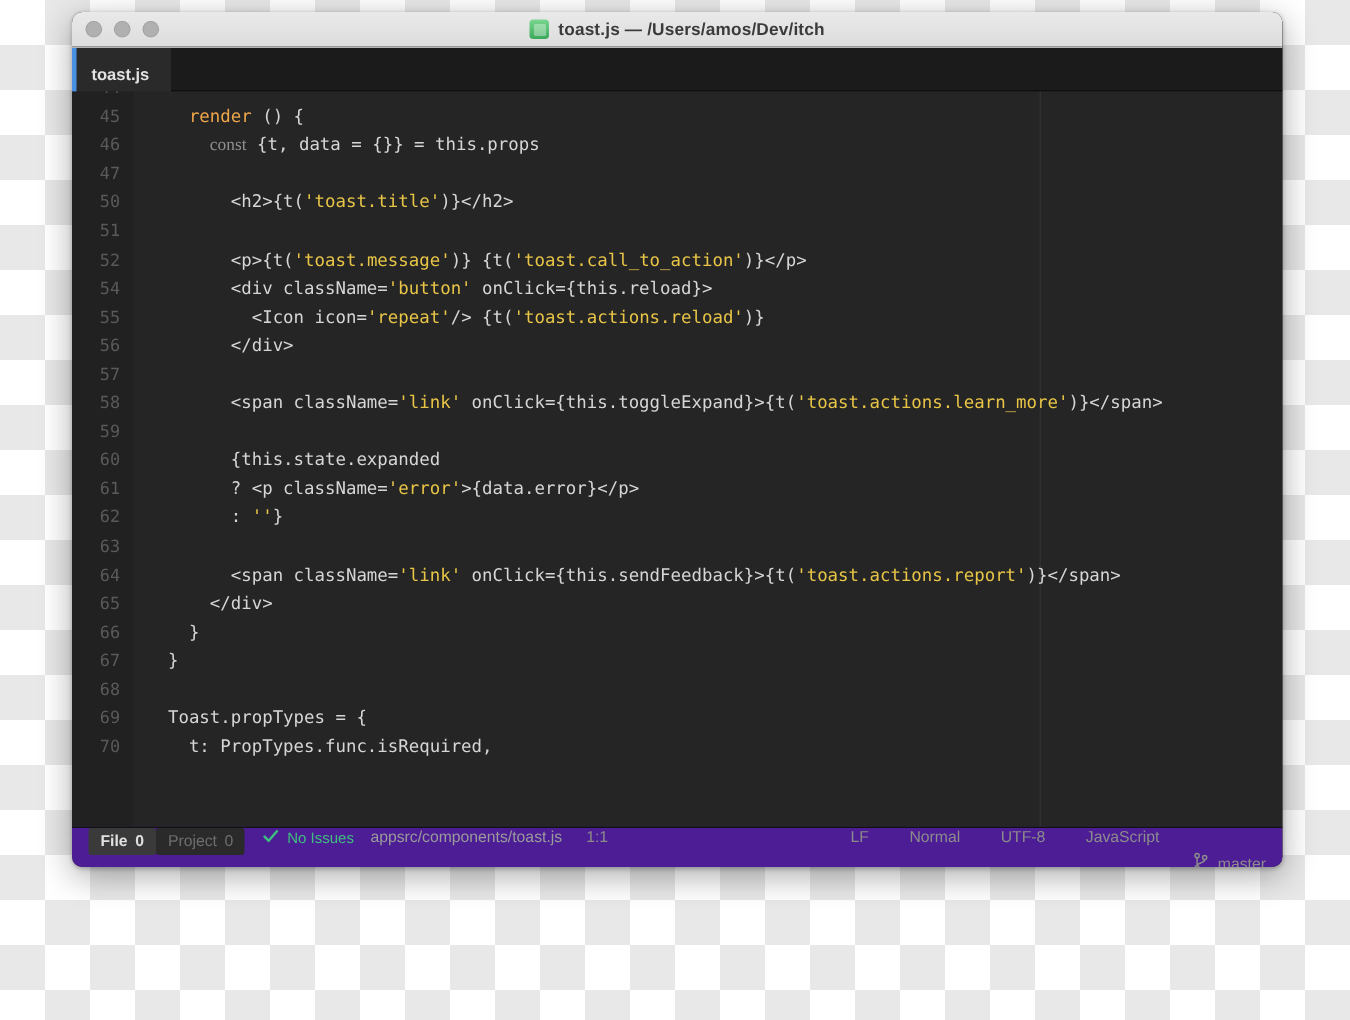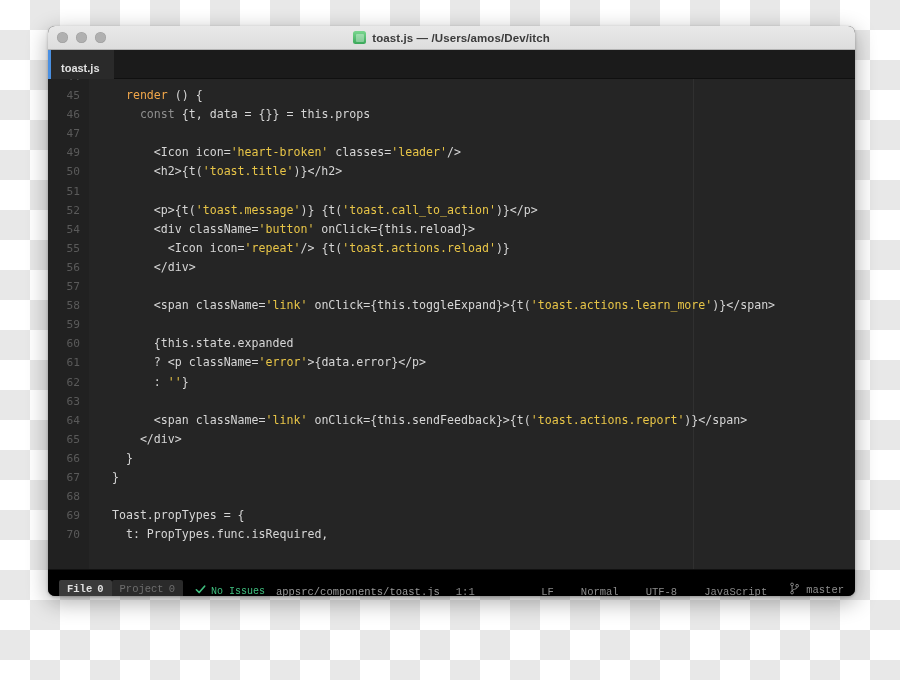--- a/index.html
+++ b/index.html
@@ -17,21 +17,21 @@
       linear-gradient(45deg, #e8e8e8 25%, transparent 25%, transparent 75%, #e8e8e8 75%, #e8e8e8);
     background-size: 60px 60px;
     background-position: 0 0, 30px 30px;
     position: relative;
   }
 
   
   #window {
     position: absolute;
     left: 48px;
-    top: 26px;
+    top: 8px;
     width: 807px;
     height: 570px;
     border-radius: 7px;
     overflow: hidden;
     box-shadow: 0 6px 22px rgba(0,0,0,0.33), 0 1px 3px rgba(0,0,0,0.25);
     background: #242424;
   }
 
   
   #titlebar {
@@ -163,44 +163,43 @@
     box-sizing: border-box;
     color: #5a5a5a;
     font-size: 11.2px;
   }
   .cd {
     white-space: pre;
     color: #d6d6d6;
     padding-left: 9px;
   }
   .kw   { color: #f0a64a; }        
-  .kw2  { color: #8f8f8f; }        
+  .kw2  { color: #8f8f8f; font-family: Liberation Serif, serif; }        
   .str  { color: #e8c547; }        
   .pl   { color: #d6d6d6; }
 
   
   #vscroll {
     position: absolute;
     right: 0; top: 0;
     width: 6px; height: 100%;
   }
 
   
   #statusbar {
     height: 29px;
-    background: #000000;
+    background: #4c1d95;
     border-top: 1px solid #111;
     display: flex;
-    align-items: flex-end;
+    align-items: flex-start;
     font-size: 10.5px;
     color: #8c8c8c;
     padding: 0 11px;
     box-sizing: border-box;
     gap: 0;
-    font-family: Liberation Mono, monospace;
   }
   .badge-group { display: flex; align-items: center; }
   .badge {
     display: flex;
     align-items: center;
     gap: 5px;
     padding: 3px 8px;
     border-radius: 2px;
     font-size: 10.5px;
   }
@@ -259,24 +258,20 @@
             <span class="ln">45</span>
             <span class="cd"><span class="pl">    </span><span class="kw">render</span><span class="pl"> () {</span></span>
           </div>
           <div class="row">
             <span class="ln">46</span>
             <span class="cd"><span class="pl">      </span><span class="kw2">const</span><span class="pl"> {t, data = {}} = this.props</span></span>
           </div>
           <div class="row">
             <span class="ln">47</span>
             <span class="cd"></span>
-          </div>
-          <div class="row">
-            <span class="ln">49</span>
-            <span class="cd"><span class="pl">        &lt;Icon icon=</span><span class="str">'heart-broken'</span><span class="pl"> classes=</span><span class="str">'leader'</span><span class="pl">/&gt;</span></span>
           </div>
           <div class="row">
             <span class="ln">50</span>
             <span class="cd"><span class="pl">        &lt;h2&gt;{t(</span><span class="str">'toast.title'</span><span class="pl">)}&lt;/h2&gt;</span></span>
           </div>
           <div class="row">
             <span class="ln">51</span>
             <span class="cd"></span>
           </div>
           <div class="row">

